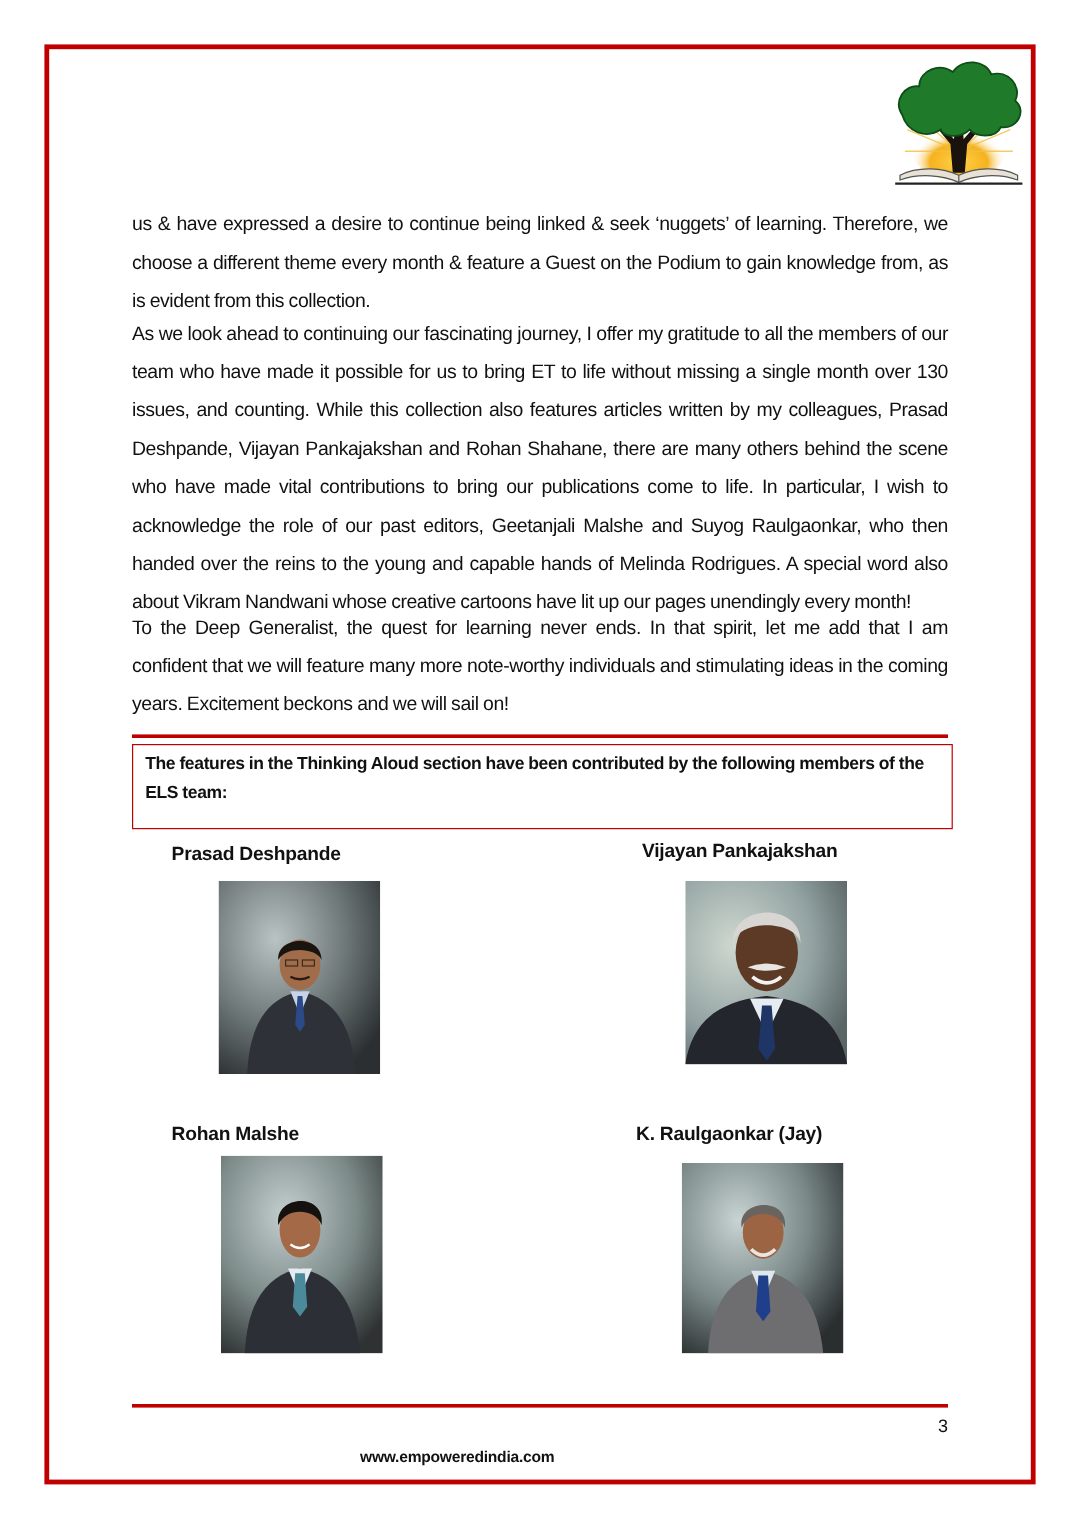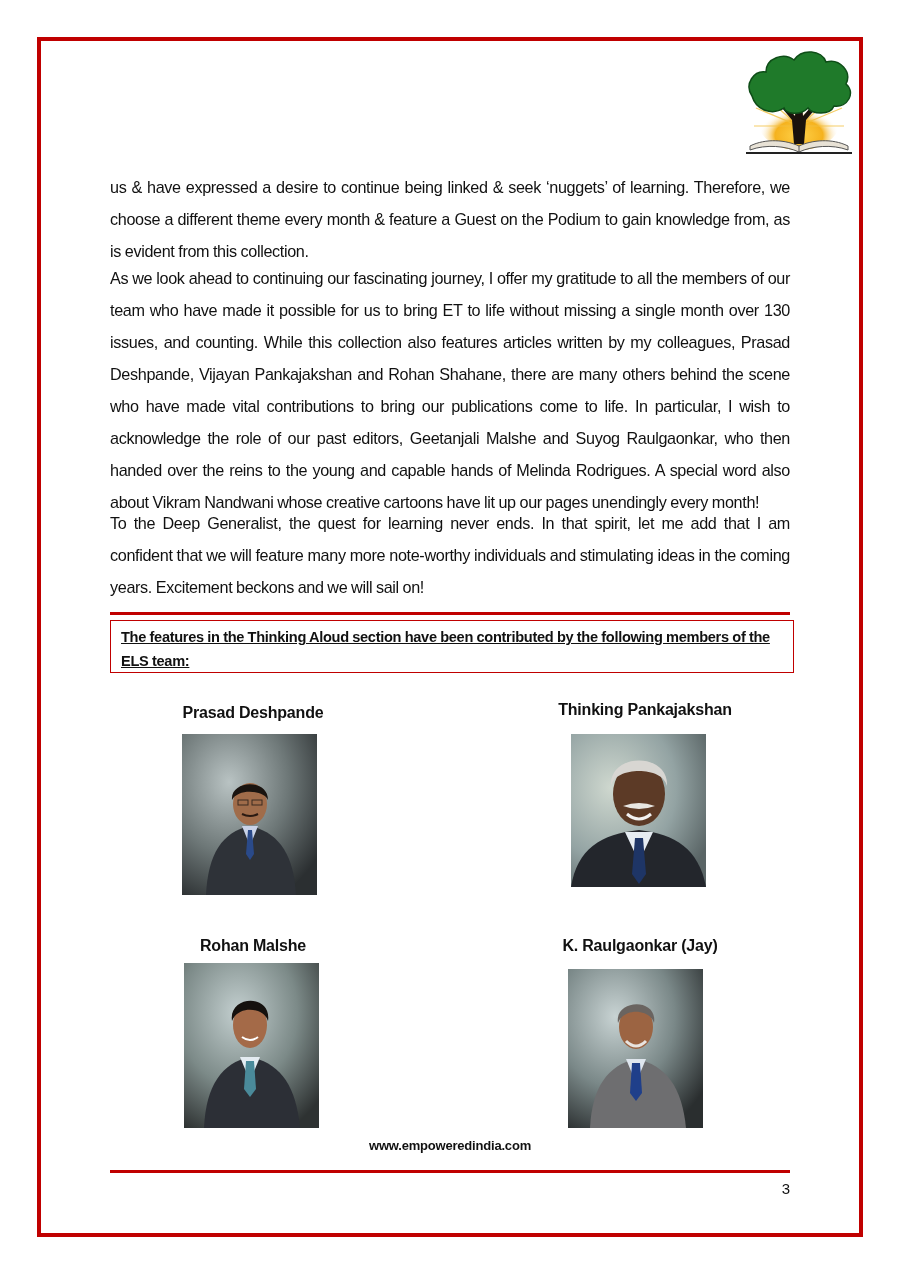--- a/index.html
+++ b/index.html
@@ -11,27 +11,27 @@
   .body-text { position: absolute; left: 110px; width: 680px; font-size: 16.2px; line-height: 32px;
                text-align: justify; letter-spacing: -0.35px; word-spacing: -0.4px; }
   .p1 { top: 171px; }
   .p2 { top: 262px; }
   .p3 { top: 507px; }
   .body-text p { margin: 0; }
   .rule { position: absolute; left: 110px; width: 680px; height: 3px; background: #c00000; }
   .rule-top { top: 612px; }
   .rule-bottom { top: 1170px; }
   .callout { position: absolute; left: 110px; top: 620px; width: 666px; height: 40px;
-             border: 1.5px solid #c00000; padding: 5px 6px 6px 10px; font-weight: bold;
-             font-size: 14.6px; line-height: 23.5px; letter-spacing: -0.3px; word-spacing: -0.3px; text-decoration: underline; }
-  .member-name { position: absolute; font-weight: bold; font-size: 16px; text-align: center; width: 220px;
+             border: 1.5px solid #c00000; padding: 5px 6px 24px 10px; font-weight: bold;
+             font-size: 14.6px; line-height: 23.5px; letter-spacing: -0.3px; word-spacing: -0.3px; }
+  .member-name { position: absolute; font-weight: bold; font-size: 16px; width: 220px;
                  letter-spacing: -0.2px; }
   .photo { position: absolute; overflow: hidden; }
   .page-number { position: absolute; left: 770px; top: 1180px; width: 20px; text-align: right; font-size: 15px; }
-  .footer-url { position: absolute; left: 300px; top: 1138px; width: 300px; text-align: center;
+  .footer-url { position: absolute; left: 300px; top: 1206px; width: 300px; text-align: left;
                 font-weight: bold; font-size: 13px; letter-spacing: -0.2px; }
 </style>
 </head>
 <body>
 
 <div class="page-border"></div>
 
 <div class="logo">
   <svg width="114" height="112" viewBox="0 0 114 112">
     <defs>
@@ -89,21 +89,21 @@
     <path d="M60 92 L68 112 L76 92 Z" fill="#c9d3e8"></path>
     <path d="M66 96 L70 96 L72 120 L68 126 L64 120 Z" fill="#2a4a8a"></path>
     <ellipse cx="68" cy="70" rx="17" ry="21" fill="#a06c4a"></ellipse>
     <path d="M50 66 C48 46 86 44 86 66 C82 56 56 54 50 66 Z" fill="#1a1410"></path>
     <rect x="56" y="66" width="10" height="5" fill="none" stroke="#3a2a20" stroke-width="1"></rect>
     <rect x="70" y="66" width="10" height="5" fill="none" stroke="#3a2a20" stroke-width="1"></rect>
     <path d="M60 80 Q68 84 76 80" stroke="#2a1a12" stroke-width="2" fill="none"></path>
   </svg>
 </div>
 
-<div class="member-name" style="left:535px; top:701px;">Thinking Pankajakshan</div>
+<div class="member-name" style="left:535px; top:701px;">Vijayan Pankajakshan</div>
 <div class="photo" style="left:571px; top:734px; width:135px; height:153px;">
   <svg width="135" height="153" viewBox="0 0 135 153">
     <defs>
       <radialGradient id="bg2" cx="30%" cy="35%" r="80%">
         <stop offset="0%" stop-color="#cfd8cf"></stop>
           <stop offset="60%" stop-color="#93a3a3"></stop>
           <stop offset="100%" stop-color="#5a6566"></stop>
       </radialGradient>
     </defs>
     <rect width="135" height="153" fill="url(#bg2)"></rect>

